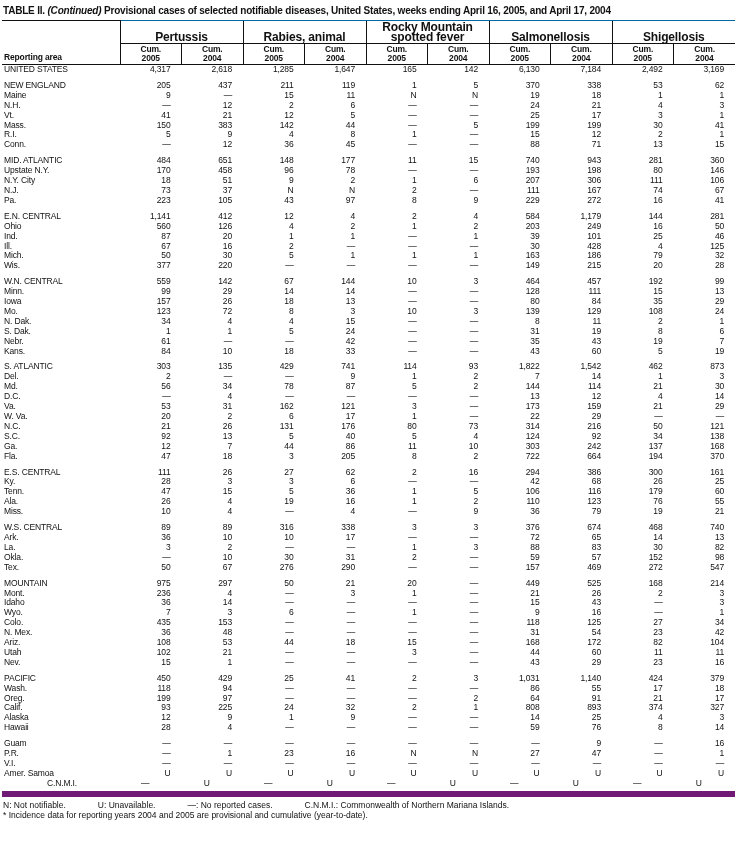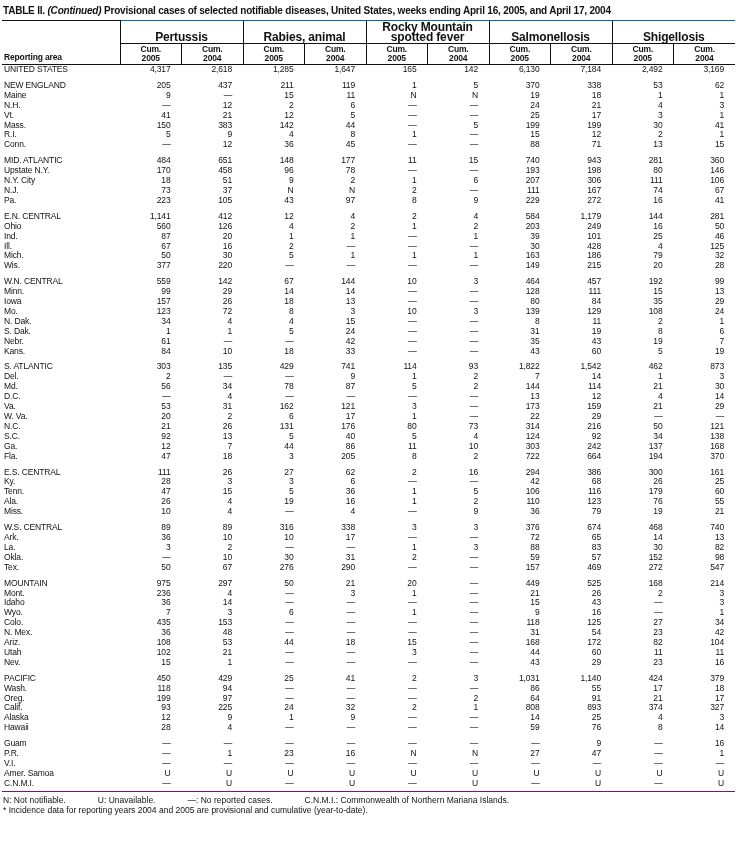--- a/index.html
+++ b/index.html
@@ -77,21 +77,21 @@
   }
   td.value-cell {
     font-size: 8.5px;
     line-height: 9.9px;
     height: 9.9px;
     white-space: nowrap;
     text-align: right;
     padding-right: 11px;
   }
   tr.gap td { padding-top: 6px; }
-  tbody tr:last-child td { border-bottom: 1px solid #701a75; padding-bottom: 2px; }
+  tbody tr:last-child td { border-bottom: 6px solid #701a75; padding-bottom: 2px; text-align: center; }
   
   .footnotes {
     margin: 3px 0 0 1px;
     font-size: 8.5px;
     line-height: 10.5px;
   }
   .legend-line { display: flex; gap: 32px; white-space: nowrap; }
   .note-line { white-space: nowrap; }
 </style>
 </head>

